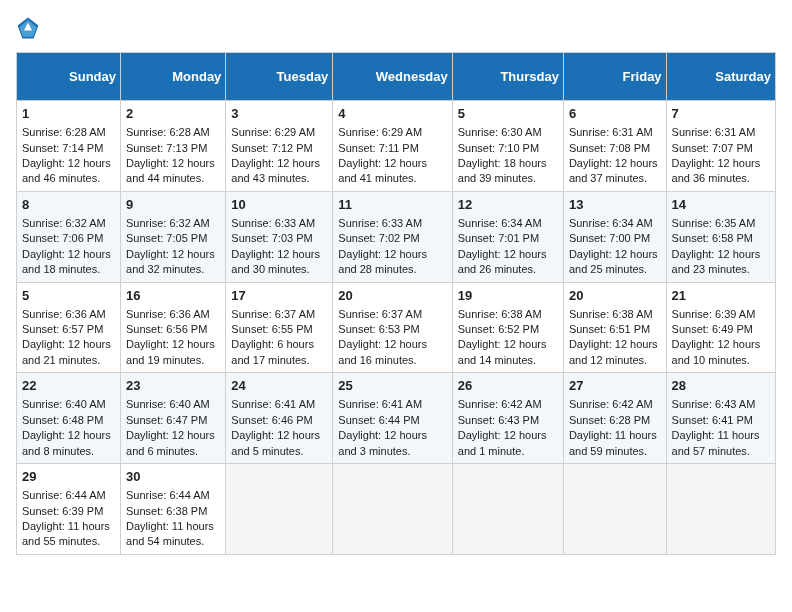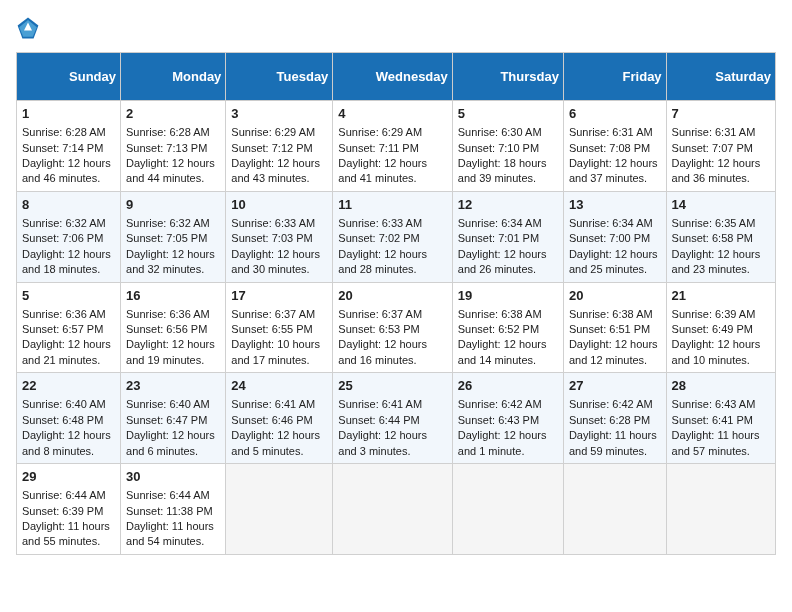--- a/index.html
+++ b/index.html
@@ -132,38 +132,38 @@
         <td><span class="day-num">9</span><span>Sunrise: 6:32 AM</span><br><span>Sunset: 7:05 PM</span><br><span>Daylight: 12 hours and 32 minutes.</span></td>
         <td><span class="day-num">10</span><span>Sunrise: 6:33 AM</span><br><span>Sunset: 7:03 PM</span><br><span>Daylight: 12 hours and 30 minutes.</span></td>
         <td><span class="day-num">11</span><span>Sunrise: 6:33 AM</span><br><span>Sunset: 7:02 PM</span><br><span>Daylight: 12 hours and 28 minutes.</span></td>
         <td><span class="day-num">12</span><span>Sunrise: 6:34 AM</span><br><span>Sunset: 7:01 PM</span><br><span>Daylight: 12 hours and 26 minutes.</span></td>
         <td><span class="day-num">13</span><span>Sunrise: 6:34 AM</span><br><span>Sunset: 7:00 PM</span><br><span>Daylight: 12 hours and 25 minutes.</span></td>
         <td><span class="day-num">14</span><span>Sunrise: 6:35 AM</span><br><span>Sunset: 6:58 PM</span><br><span>Daylight: 12 hours and 23 minutes.</span></td>
       </tr>
       <tr>
         <td><span class="day-num">5</span><span>Sunrise: 6:36 AM</span><br><span>Sunset: 6:57 PM</span><br><span>Daylight: 12 hours and 21 minutes.</span></td>
         <td><span class="day-num">16</span><span>Sunrise: 6:36 AM</span><br><span>Sunset: 6:56 PM</span><br><span>Daylight: 12 hours and 19 minutes.</span></td>
-        <td><span class="day-num">17</span><span>Sunrise: 6:37 AM</span><br><span>Sunset: 6:55 PM</span><br><span>Daylight: 10 hours and 17 minutes.</span></td>
+        <td><span class="day-num">17</span><span>Sunrise: 6:37 AM</span><br><span>Sunset: 6:55 PM</span><br><span>Daylight: 6 hours and 17 minutes.</span></td>
         <td><span class="day-num">20</span><span>Sunrise: 6:37 AM</span><br><span>Sunset: 6:53 PM</span><br><span>Daylight: 12 hours and 16 minutes.</span></td>
         <td><span class="day-num">19</span><span>Sunrise: 6:38 AM</span><br><span>Sunset: 6:52 PM</span><br><span>Daylight: 12 hours and 14 minutes.</span></td>
         <td><span class="day-num">20</span><span>Sunrise: 6:38 AM</span><br><span>Sunset: 6:51 PM</span><br><span>Daylight: 12 hours and 12 minutes.</span></td>
         <td><span class="day-num">21</span><span>Sunrise: 6:39 AM</span><br><span>Sunset: 6:49 PM</span><br><span>Daylight: 12 hours and 10 minutes.</span></td>
       </tr>
       <tr>
         <td><span class="day-num">22</span><span>Sunrise: 6:40 AM</span><br><span>Sunset: 6:48 PM</span><br><span>Daylight: 12 hours and 8 minutes.</span></td>
         <td><span class="day-num">23</span><span>Sunrise: 6:40 AM</span><br><span>Sunset: 6:47 PM</span><br><span>Daylight: 12 hours and 6 minutes.</span></td>
         <td><span class="day-num">24</span><span>Sunrise: 6:41 AM</span><br><span>Sunset: 6:46 PM</span><br><span>Daylight: 12 hours and 5 minutes.</span></td>
         <td><span class="day-num">25</span><span>Sunrise: 6:41 AM</span><br><span>Sunset: 6:44 PM</span><br><span>Daylight: 12 hours and 3 minutes.</span></td>
         <td><span class="day-num">26</span><span>Sunrise: 6:42 AM</span><br><span>Sunset: 6:43 PM</span><br><span>Daylight: 12 hours and 1 minute.</span></td>
         <td><span class="day-num">27</span><span>Sunrise: 6:42 AM</span><br><span>Sunset: 6:28 PM</span><br><span>Daylight: 11 hours and 59 minutes.</span></td>
         <td><span class="day-num">28</span><span>Sunrise: 6:43 AM</span><br><span>Sunset: 6:41 PM</span><br><span>Daylight: 11 hours and 57 minutes.</span></td>
       </tr>
       <tr>
         <td><span class="day-num">29</span><span>Sunrise: 6:44 AM</span><br><span>Sunset: 6:39 PM</span><br><span>Daylight: 11 hours and 55 minutes.</span></td>
-        <td><span class="day-num">30</span><span>Sunrise: 6:44 AM</span><br><span>Sunset: 11:38 PM</span><br><span>Daylight: 11 hours and 54 minutes.</span></td>
+        <td><span class="day-num">30</span><span>Sunrise: 6:44 AM</span><br><span>Sunset: 6:38 PM</span><br><span>Daylight: 11 hours and 54 minutes.</span></td>
         <td class="cell-empty"></td>
         <td class="cell-empty"></td>
         <td class="cell-empty"></td>
         <td class="cell-empty"></td>
         <td class="cell-empty"></td>
       </tr>
     </tbody>
 </table>
 
 </body></html>

